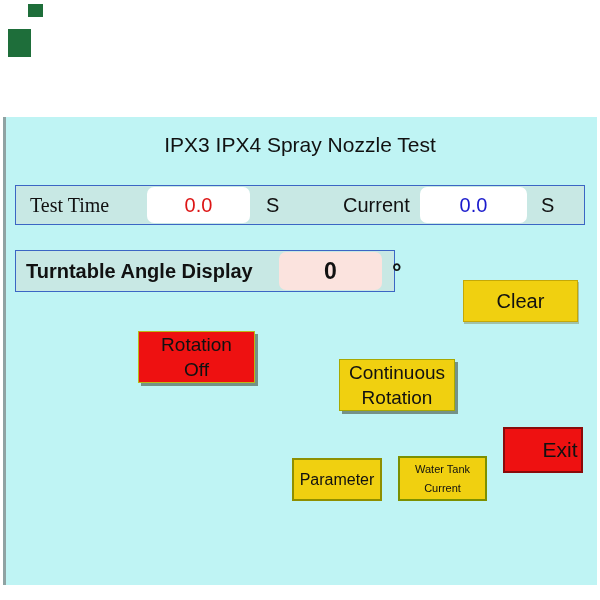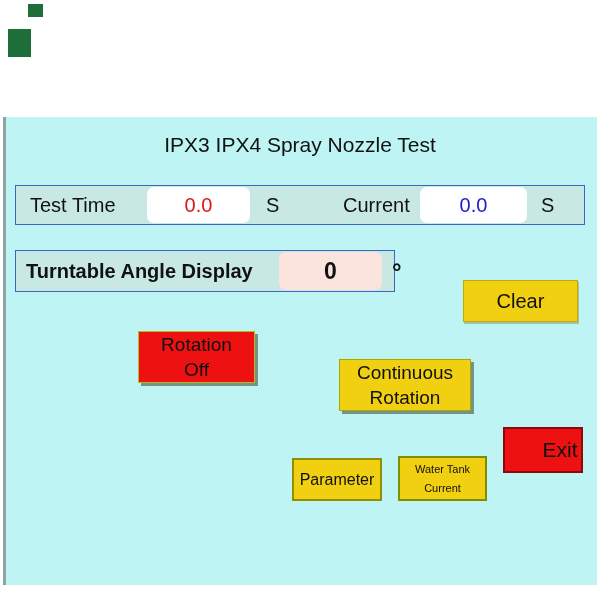--- a/index.html
+++ b/index.html
@@ -27,21 +27,21 @@
   .row{
     position:absolute;box-sizing:border-box;
     background:var(--row-bg,#c8e8e4);
     border:1px solid var(--row-border,#3b66c4);
   }
   .row-time{left:15px;top:185px;width:570px;height:40px;}
   .row-angle{left:15px;top:250px;width:380px;height:42px;font-weight:bold;}
 
   .lbl{position:absolute;top:50%;transform:translateY(-50%);font-size:20px;white-space:nowrap;}
   .unit{position:absolute;top:50%;transform:translateY(-50%);font-size:20px;}
-  .lbl-test-time{left:14px;}
+  .lbl-test-time{left:14px;font-family:Liberation Serif, serif;}
   .unit-1{left:250px;}
   .lbl-current{left:327px;}
   .unit-2{left:525px;}
   .row-angle .lbl{left:10px;}
 
   .value-box{
     position:absolute;display:flex;align-items:center;justify-content:center;
     background:var(--value-bg,#ffffff);font-size:20px;box-sizing:border-box;border-radius:7px;
   }
   .test-time-value{left:131px;top:1px;width:103px;height:36px;color:var(--test-time-value-color,#dd1515);}
@@ -53,21 +53,21 @@
     position:absolute;display:flex;flex-direction:column;align-items:center;justify-content:center;
     padding:0;margin:0;font-family:inherit;color:var(--text-color,#111111);
     box-sizing:border-box;cursor:pointer;white-space:nowrap;
   }
   .yellow{background:var(--button-yellow,#f0d010);margin-top:28px;}
   .red{background:var(--button-red,#ee1111);}
   .clear{left:463px;top:252px;width:115px;height:42px;font-size:20px;
     border:1px solid rgba(160,135,0,.55);box-shadow:1px 2px 0 rgba(110,100,30,.35);}
   .rotation-off{left:138px;top:331px;width:117px;height:52px;font-size:19px;line-height:25px;
     border:1px solid #b9b918;box-shadow:3px 3px 0 var(--shadow-color,rgba(55,65,45,.55));}
-  .continuous{left:339px;top:331px;width:132px;height:52px;font-size:19px;line-height:25px;
+  .continuous{left:339px;top:331px;width:116px;height:52px;font-size:19px;line-height:25px;
     border:1px solid #a8a800;box-shadow:3px 3px 0 var(--shadow-color,rgba(55,65,45,.55));}
   .parameter{left:292px;top:430px;width:90px;height:43px;font-size:16px;
     border:2px solid var(--button-yellow-border,#8f8f00);}
   .water-tank{left:398px;top:428px;width:89px;height:45px;font-size:11px;line-height:19px;
     border:2px solid #7c9000;}
   .exit{left:503px;top:427px;width:80px;height:46px;font-size:21px;
     border:2px solid var(--button-red-border,#8a0a0a);padding-left:34px;}
 </style>
 </head>
 <body>

